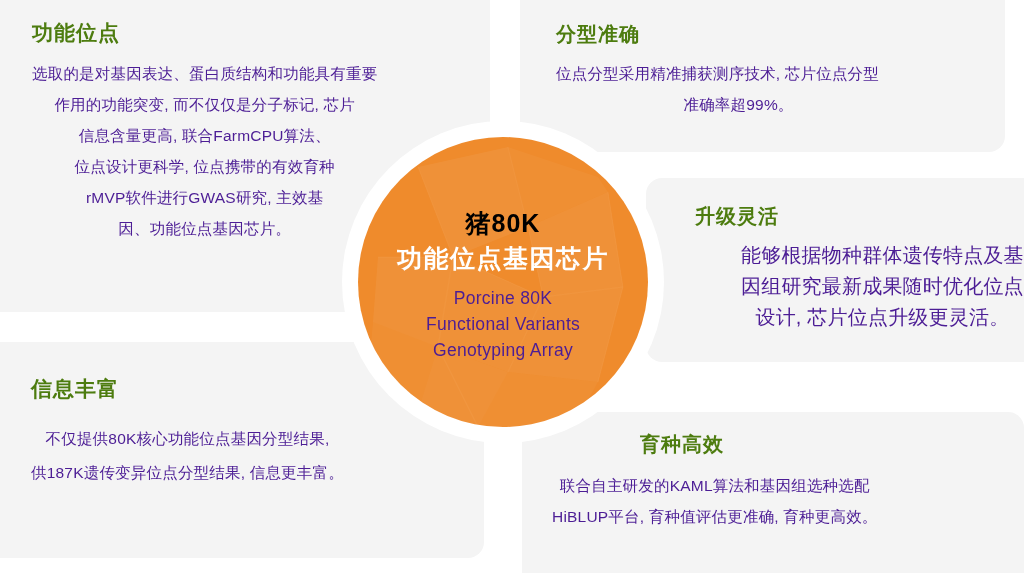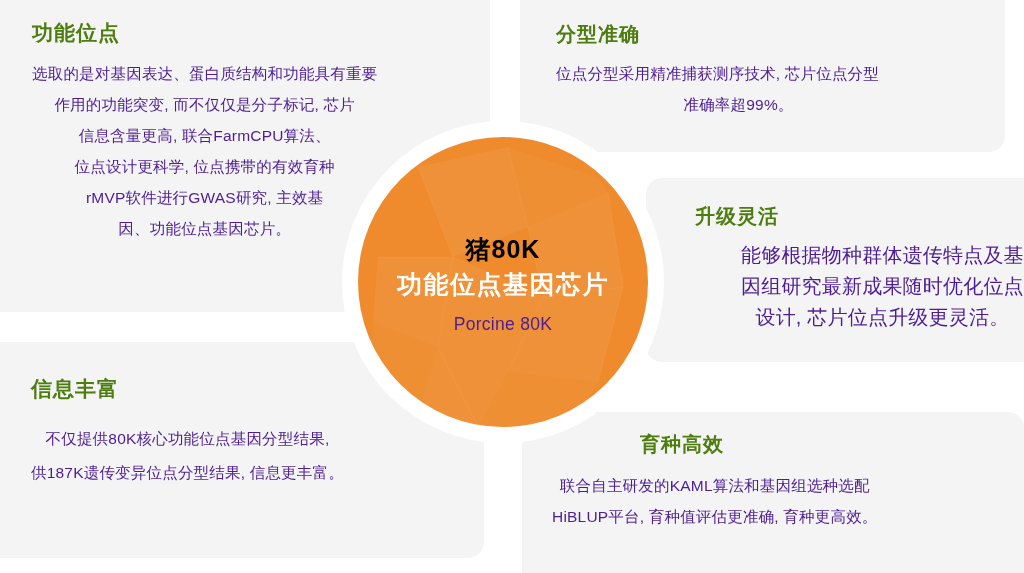--- a/index.html
+++ b/index.html
@@ -240,17 +240,19 @@
         <polyline points="250,55 265,150 240,245"></polyline>
         <polyline points="20,120 95,120 185,160 265,150"></polyline>
       </g>
     </svg>
 
     <div id="circle-text">
       <div class="circle-cn-1">猪80K</div>
       <div class="circle-cn-2">功能位点基因芯片</div>
       <div class="circle-en">
         <div>Porcine 80K</div>
+        <div>Functional Variants</div>
+        <div>Genotyping Array</div>
       </div>
     </div>
   </div>
 
 </div>
 
 </body></html>

